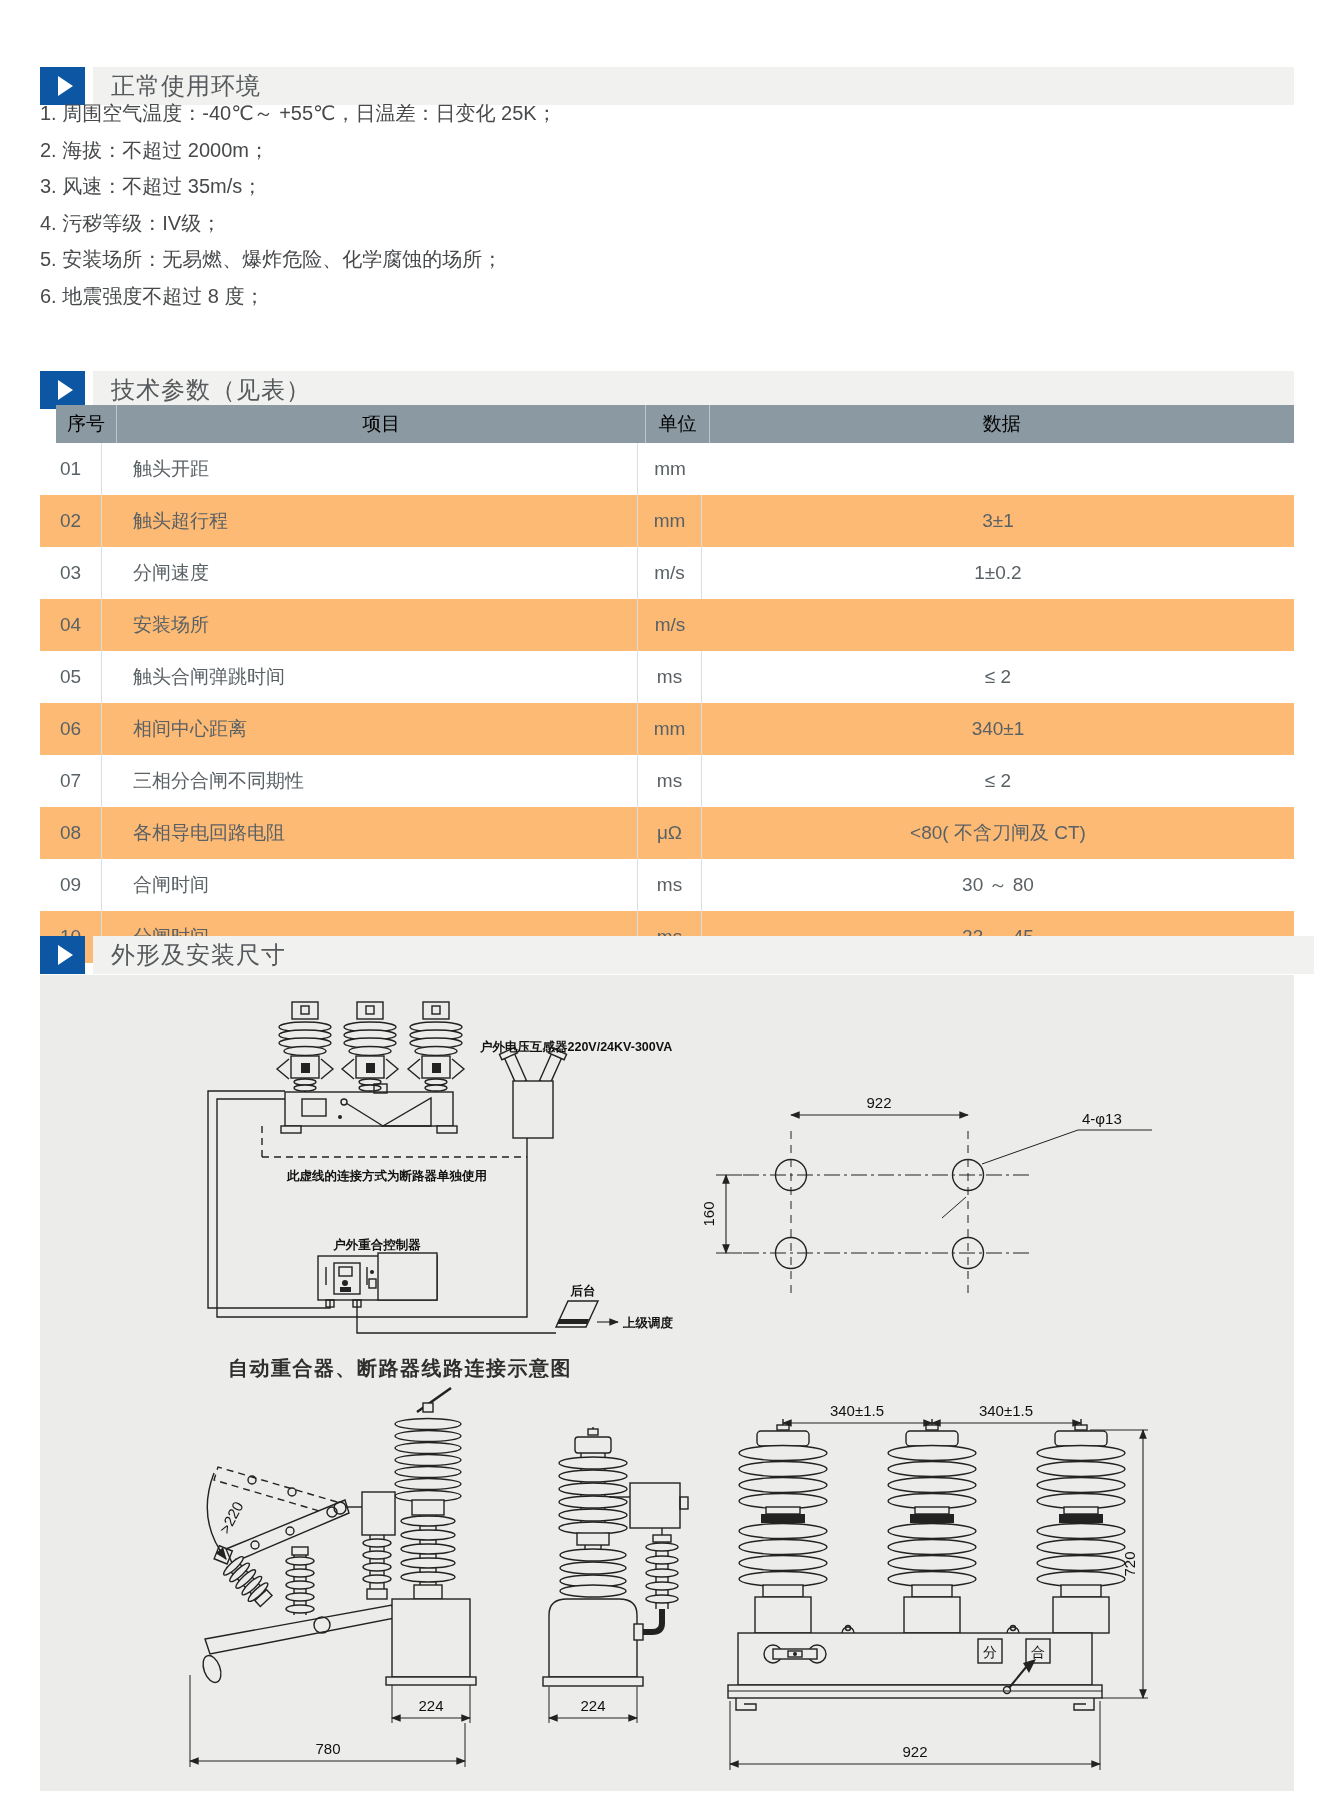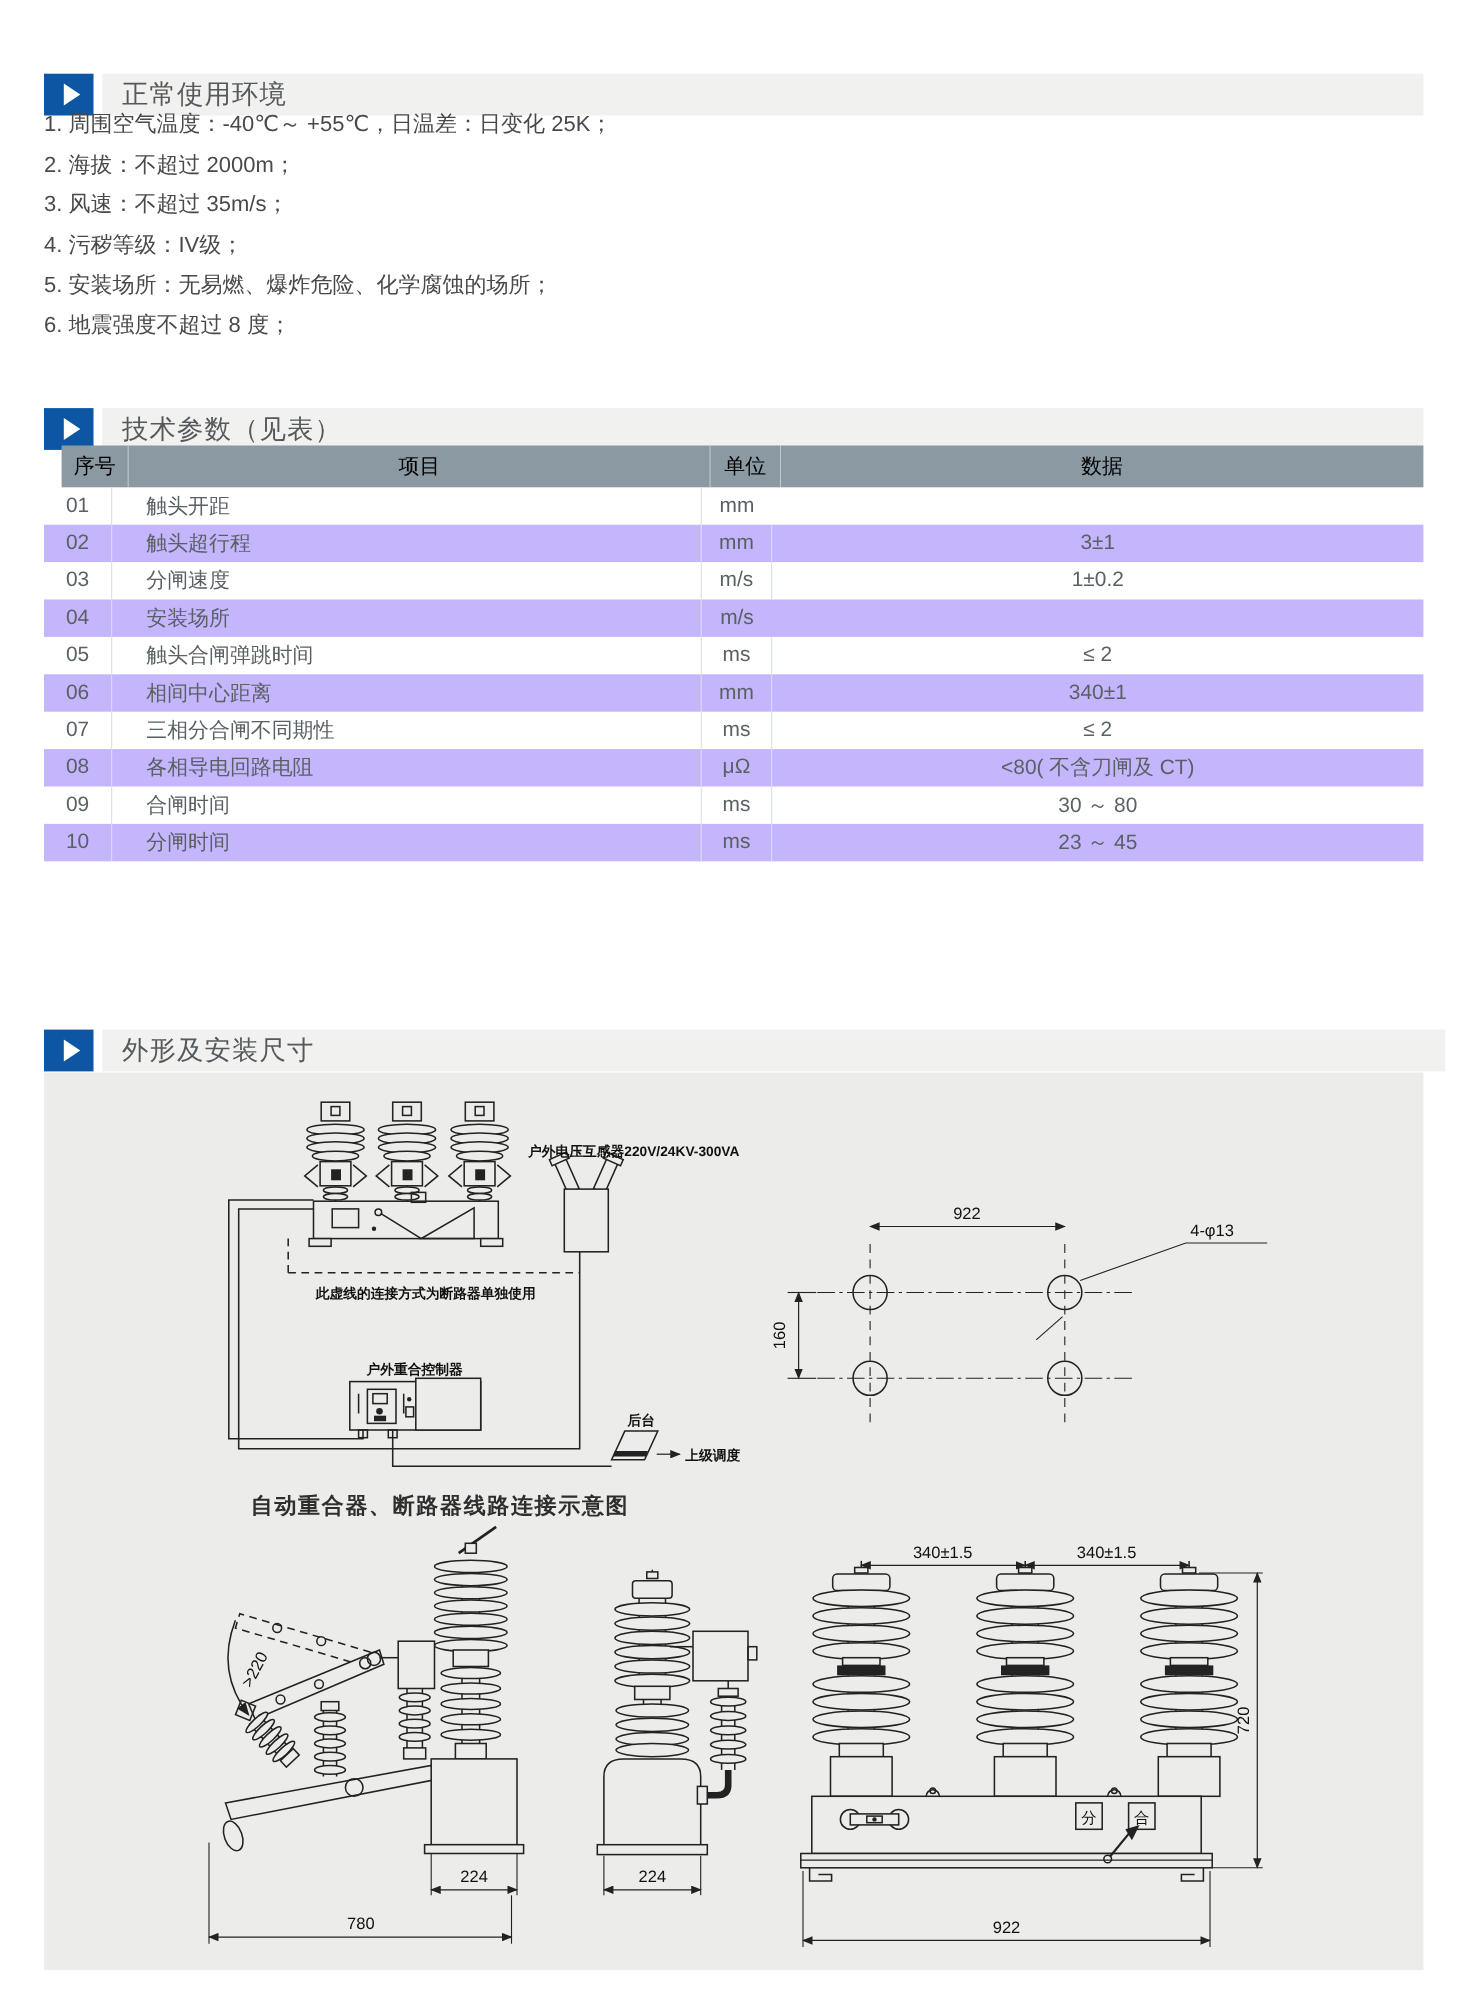--- a/index.html
+++ b/index.html
@@ -11,30 +11,30 @@
             display:flex;align-items:center;justify-content:center;}
   .tri{width:0;height:0;border-left:15px solid #fff;border-top:10px solid transparent;
        border-bottom:10px solid transparent;margin-left:5px;}
   .sec-bar{position:absolute;left:53px;right:0;top:0;bottom:0;background:#f1f1ef;
            display:flex;align-items:center;padding-left:18px;box-sizing:border-box;}
   .sec-title{font-size:24px;color:#55595c;letter-spacing:1px;}
   
   .env-list{position:absolute;left:40px;top:95px;font-size:20px;color:#47494b;line-height:36.5px;}
   
   .tbl{position:absolute;left:40px;top:405px;width:1254px;font-size:19px;color:#5a6165;}
-  .tr{display:flex;height:34px;align-items:stretch;}
+  .tr{display:flex;height:52px;align-items:stretch;}
   .th-row{height:38px;background:#8b99a2;color:#000000;margin-left:16px;}
   .td{display:flex;align-items:center;justify-content:center;box-sizing:border-box;
       border-right:1px solid #d9e0e3;}
   .td:last-child{border-right:none;}
   .th-row .td{border-right:1px solid rgba(255,255,255,.45);}
   .th-row .td:last-child{border-right:none;}
   .c0{width:62px;}.c1{width:536px;}.c2{width:64px;}.c3{width:592px;}
   .tr:not(.th-row) .c1{justify-content:flex-start;padding-left:31px;}
-  .r-alt{background:#c4b5fd;}
+  .r-alt{background:#fdba74;}
   
   .panel{position:absolute;left:40px;top:975px;width:1254px;height:816px;background:#ececea;}
   .panel svg{position:absolute;left:0;top:0;}
   .ln{stroke:#222;stroke-width:1.4;fill:none;}
   .lnf{stroke:#222;stroke-width:1.4;fill:#ececea;}
   .fillk{fill:#222;stroke:none;}
   .thin{stroke:#222;stroke-width:1;fill:none;}
   .dim{stroke:#222;stroke-width:1.1;fill:none;}
   .dash{stroke-dasharray:7 5;}
   .dash2{stroke-dasharray:8 6;}

